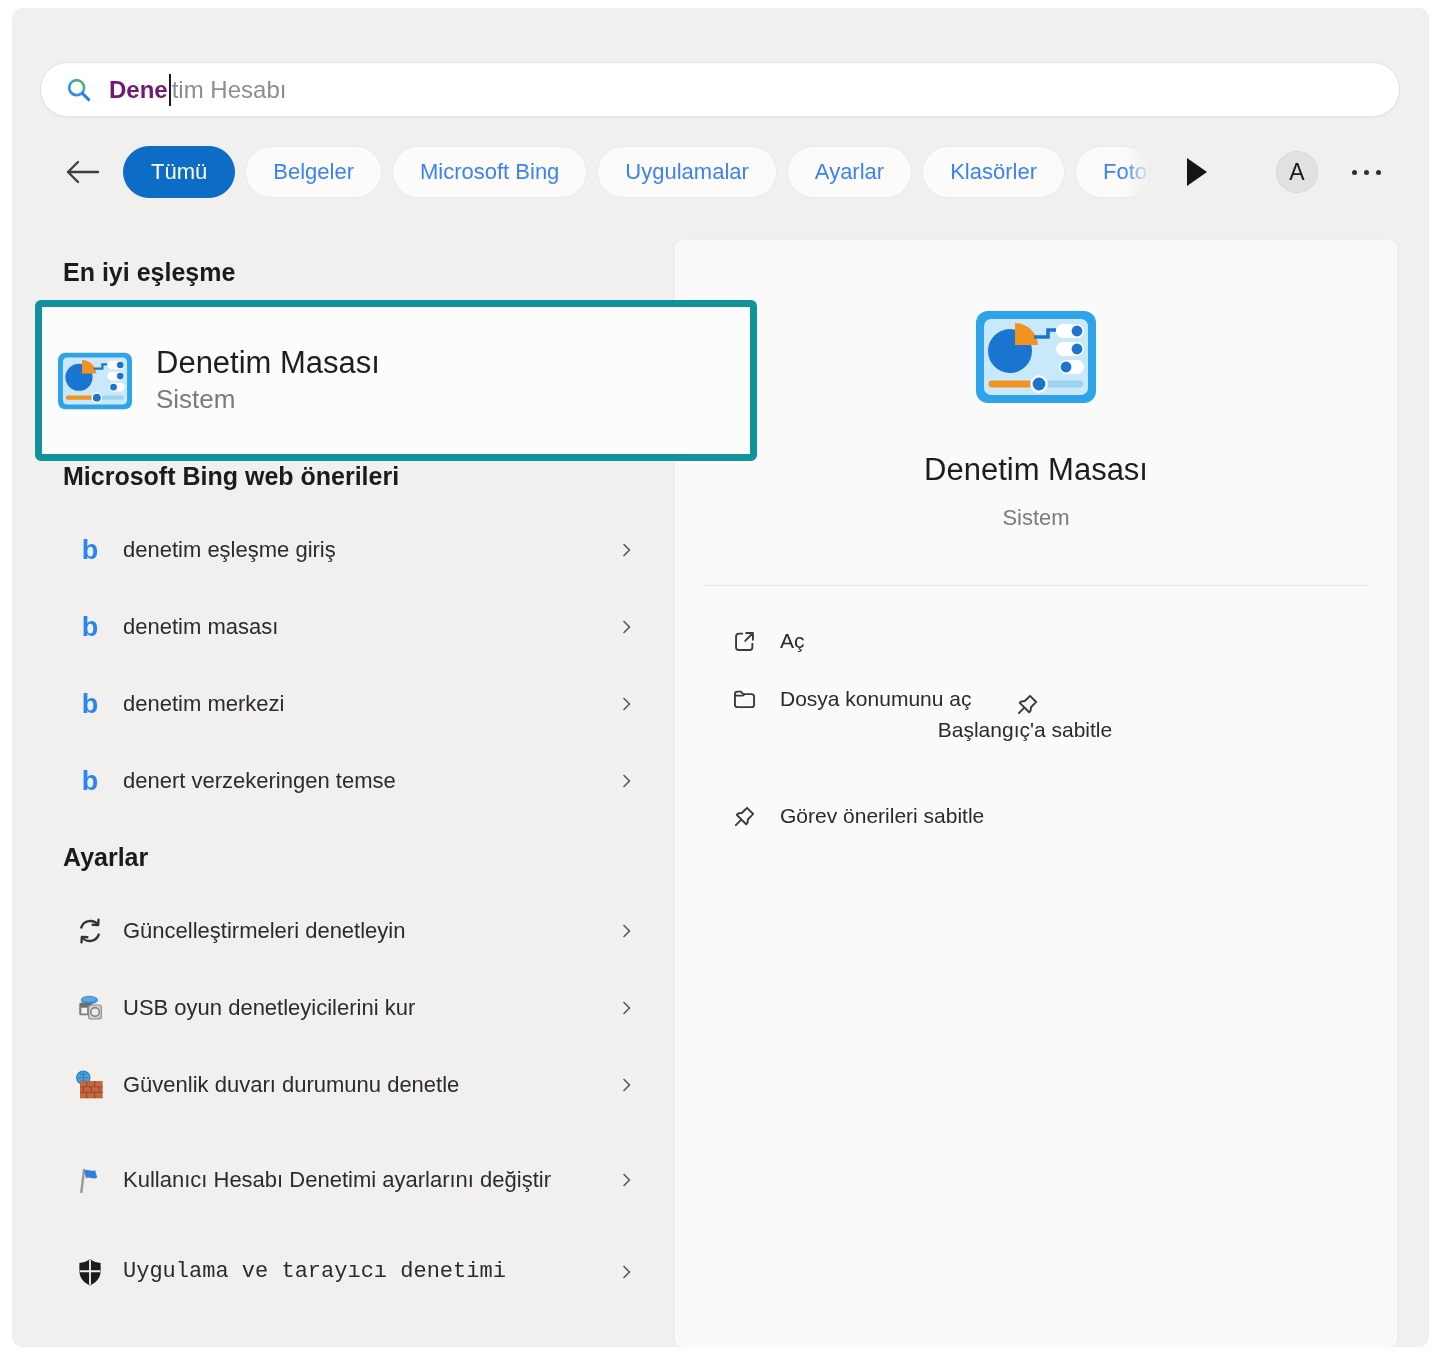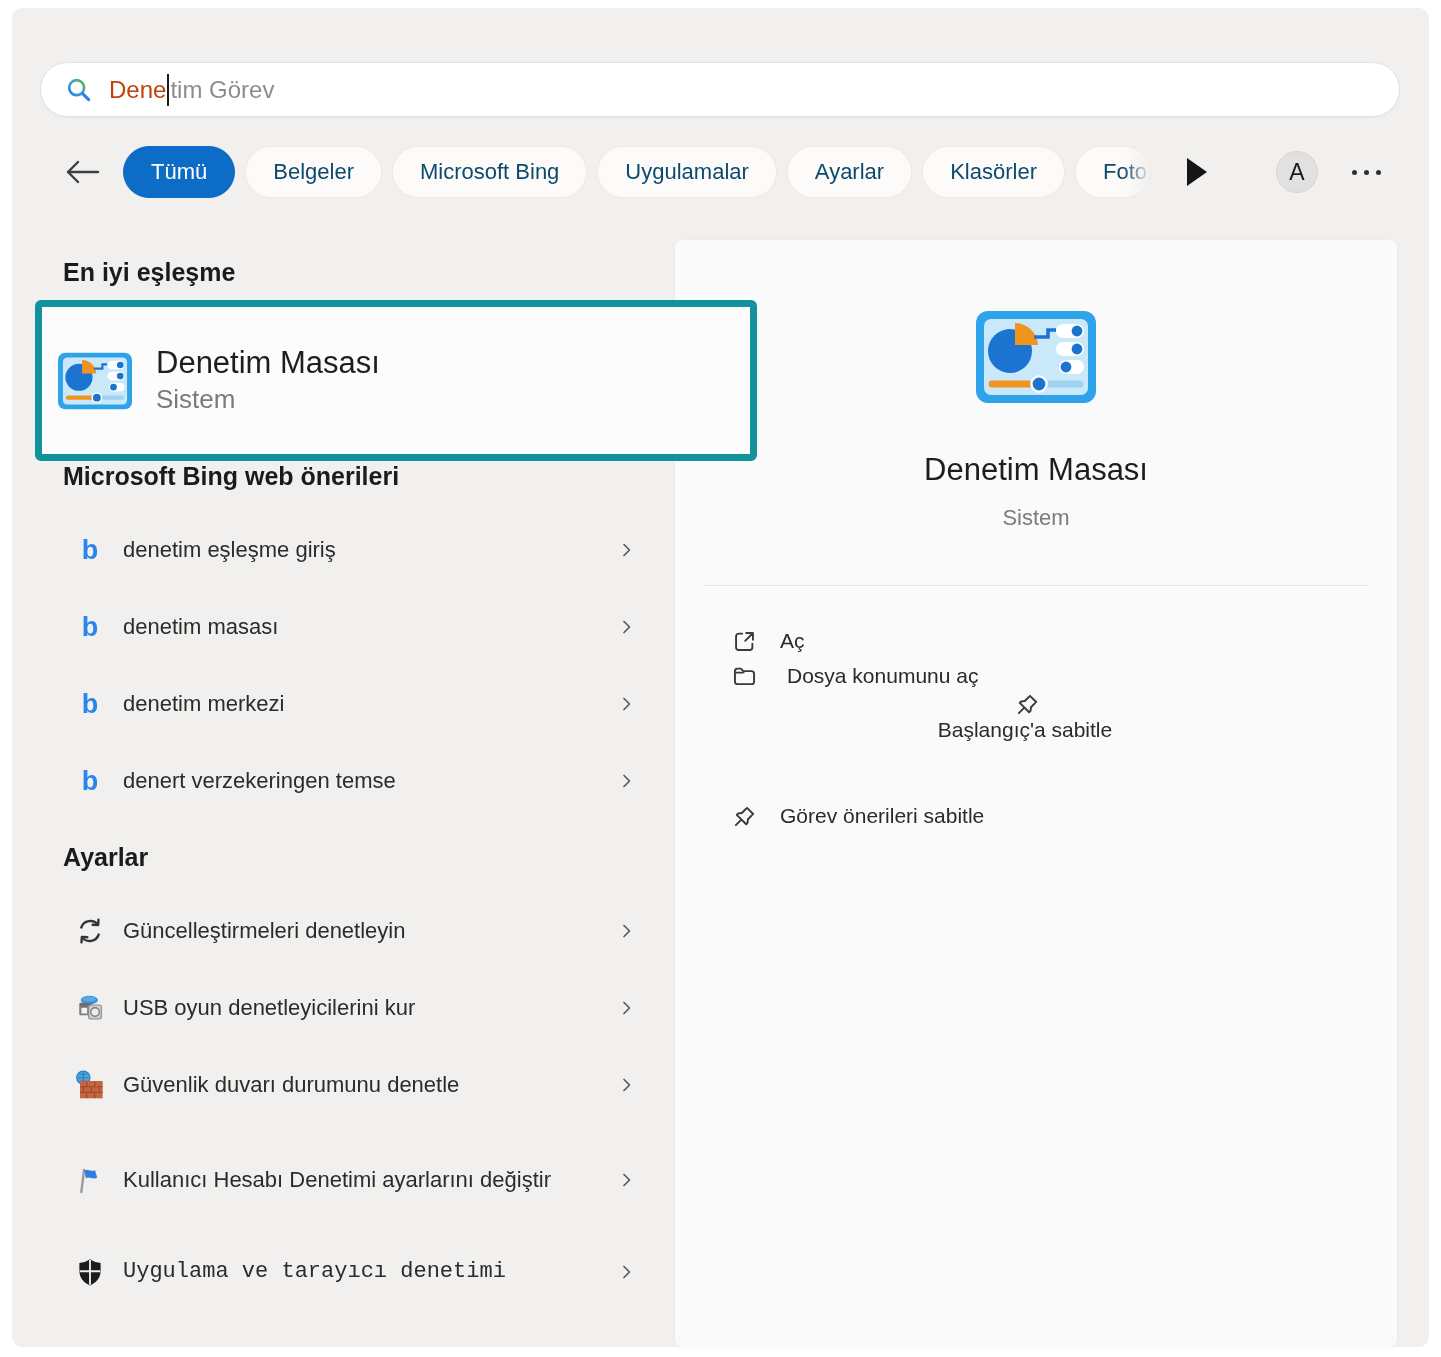--- a/index.html
+++ b/index.html
@@ -3,29 +3,29 @@
 <meta charset="utf-8">
 <style>
   * { margin:0; padding:0; box-sizing:border-box; }
   html,body { width:1441px; height:1357px; background:#ffffff; font-family:"Liberation Sans","DejaVu Sans",sans-serif; }
   .window { position:absolute; left:12px; top:8px; width:1417px; height:1339px; background:#f1f0ee; border-radius:10px; }
 
   
   .searchbar { position:absolute; left:40px; top:62px; width:1360px; height:55px; background:#ffffff; border:1px solid #e4e2e0; border-radius:28px; display:flex; align-items:center; padding-left:24px; box-shadow:0 1px 2px rgba(0,0,0,0.04); }
   .searchbar .mag { width:28px; height:28px; margin-right:16px; flex:0 0 auto; }
   .search-text { font-size:24px; display:flex; align-items:center; }
-  .typed { color:#c2410c; }
+  .typed { color:#701a75;font-weight:bold; }
   .caret { display:inline-block; width:2px; height:32px; background:#1b1b1b; margin:0 1px; }
   .ghost { color:#8d8d8d; }
 
   
   .tabsrow { position:absolute; left:0; top:145px; width:1216px; height:54px; }
   .back { position:absolute; left:62px; top:12px; width:40px; height:30px; cursor:pointer; }
   .pills { position:absolute; left:123px; top:0; display:flex; gap:10px; align-items:center; height:54px; max-width:1040px; overflow:hidden; }
-  .pill { height:52px; border-radius:26px; background:#fcfbfa; border:1px solid #eceae8; color:#0c4a6e; font-size:22px; display:flex; align-items:center; padding:0 27px; white-space:nowrap; cursor:pointer; }
+  .pill { height:52px; border-radius:26px; background:#fcfbfa; border:1px solid #eceae8; color:#3b82f6; font-size:22px; display:flex; align-items:center; padding:0 27px; white-space:nowrap; cursor:pointer; }
   .pill.selected { background:#0d6cc6; border-color:#0d6cc6; color:#ffffff; }
   .pill.clipped { width:76px; padding-right:0; overflow:hidden; position:relative; }
   .pill.clipped .fade { position:absolute; right:0; top:0; bottom:0; width:26px; background:linear-gradient(to right, rgba(241,240,238,0), #f1f0ee); }
   .flyout-play { position:absolute; left:1187px; top:13px; width:0; height:0; border-left:20px solid #151515; border-top:14px solid transparent; border-bottom:14px solid transparent; cursor:pointer; }
   .avatar { position:absolute; left:1276px; top:6px; width:42px; height:42px; border-radius:50%; background:#e3e1df; border:1px solid #d8d6d4; color:#1b1b1b; font-size:23px; display:flex; align-items:center; justify-content:center; cursor:pointer; }
   .dots { position:absolute; left:1344px; top:8px; width:44px; height:38px; display:flex; gap:7px; align-items:center; justify-content:center; cursor:pointer; }
   .dots i { width:5px; height:5px; border-radius:50%; background:#2f2f2f; }
 
   
   .card { position:absolute; left:675px; top:240px; width:722px; height:1107px; background:#fafafa; border-radius:8px; box-shadow:0 0 4px rgba(0,0,0,0.03); }
@@ -86,21 +86,21 @@
 <div class="window"></div>
 
 <div class="searchbar">
   <svg class="mag" viewBox="0 0 24 24">
     <circle cx="10" cy="10" r="6.4" fill="none" stroke="url(#sg)" stroke-width="2.3"></circle>
     <path d="M15.1,15.1 L20.3,20.3" stroke="#2c7ef0" stroke-width="2.6" stroke-linecap="round"></path>
   </svg>
   <div class="search-text">
     <span class="typed">Dene</span>
       <span class="caret"></span>
-      <span class="ghost">tim Görev</span>
+      <span class="ghost">tim Hesabı</span>
   </div>
 </div>
 
 <div class="tabsrow">
   <svg class="back" viewBox="0 0 40 30">
     <path d="M36,15 L6,15 M16,5 L6,15 L16,25" fill="none" stroke="#3f3f3f" stroke-width="2.4" stroke-linecap="round" stroke-linejoin="round"></path>
   </svg>
   <div class="pills">
     <div class="pill selected">
         <span>Tümü</span>
@@ -144,21 +144,21 @@
 <div class="cardsub">Sistem</div>
 <div class="divider"></div>
 
 <div class="action" style="top:618px;">
   <svg class="aicon" viewBox="0 0 24 24">
     <path d="M10,5 H7 C5.4,5 4.5,5.9 4.5,7.5 V17 C4.5,18.6 5.4,19.5 7,19.5 H16.5 C18.1,19.5 19,18.6 19,17 V14" fill="none" stroke="#3a3a3a" stroke-width="1.7" stroke-linecap="round"></path>
     <path d="M13.5,4.5 H19.5 V10.5 M19.3,4.7 L12.6,11.4" fill="none" stroke="#3a3a3a" stroke-width="1.7" stroke-linecap="round" stroke-linejoin="round"></path>
   </svg>
   <span class="albl">Aç</span>
 </div>
-<div class="action" style="top:653px;gap:7px;">
+<div class="action" style="top:676px;">
   <svg class="aicon" viewBox="0 0 24 24">
     <path d="M3.5,7.2 C3.5,5.8 4.4,5 5.8,5 H8.8 L11,7.2 H18.2 C19.6,7.2 20.5,8.1 20.5,9.5 V16.6 C20.5,18 19.6,18.8 18.2,18.8 H5.8 C4.4,18.8 3.5,18 3.5,16.6 Z" fill="none" stroke="#3a3a3a" stroke-width="1.7" stroke-linejoin="round"></path>
     <path d="M3.7,8.6 H10.6 L12.4,7.2" fill="none" stroke="#3a3a3a" stroke-width="1.5" stroke-linejoin="round"></path>
   </svg>
   <span class="albl">Dosya konumunu aç</span>
 </div>
 <div class="action" style="top:691px;flex-direction:column;">
   <svg class="aicon" viewBox="0 0 24 24">
     <path d="M14.2,4.3 L19.7,9.8 M13.2,5.3 L9.6,8.9 L6.3,9.3 L5.1,10.5 L13.5,18.9 L14.7,17.7 L15.1,14.4 L18.7,10.8 M9.2,14.8 L4.3,19.7" fill="none" stroke="#3a3a3a" stroke-width="1.7" stroke-linecap="round" stroke-linejoin="round"></path>
   </svg>

